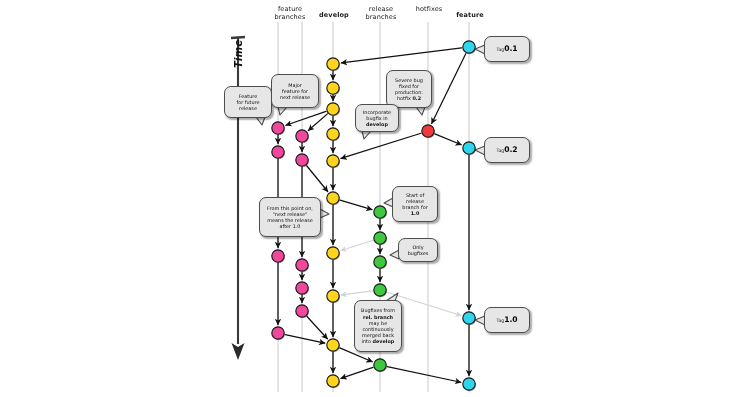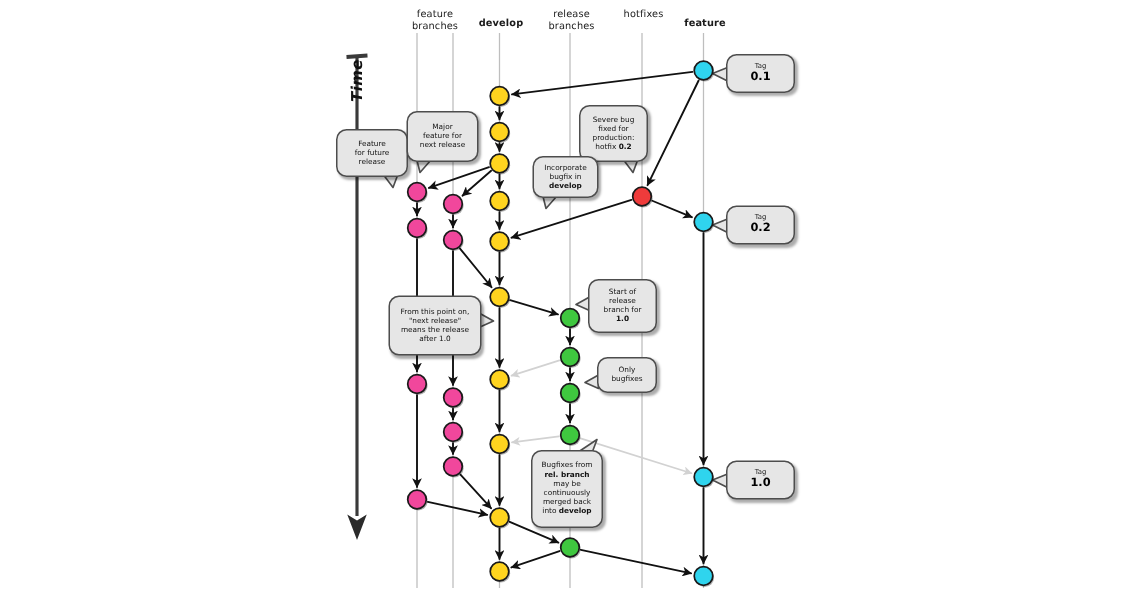--- a/index.html
+++ b/index.html
@@ -14,21 +14,21 @@
              transform:rotate(-90deg);transform-origin:0 0;letter-spacing:.3px;}
   .callout{position:absolute;background:#e6e6e6;border:1.1px solid #4d4d4d;border-radius:7px;
            box-shadow:1.5px 1.8px 1.6px rgba(0,0,0,.33);
            font-size:4.9px;line-height:6.2px;color:#111;text-align:center;
            display:flex;align-items:center;justify-content:center;padding:2px 3px;
            box-sizing:border-box;}
   .callout .ctext{display:block;white-space:pre-line;}
   .callout b{font-weight:bold;}
   .tagbox{position:absolute;background:#e6e6e6;border:1.2px solid #4d4d4d;border-radius:7px;
           box-shadow:1.6px 1.9px 1.8px rgba(0,0,0,.33);
-          display:flex;flex-direction:column;align-items:center;justify-content:center;
+          display:flex;flex-direction:row;align-items:center;justify-content:center;
           box-sizing:border-box;}
   .tagbox .tl{font-size:4.6px;color:#222;line-height:5px;}
   .tagbox .tv{font-size:7.6px;font-weight:bold;color:#000;line-height:8.4px;}
 </style>
 </head>
 <body>
 
 <div id="stage">
 
   <svg id="diagram" viewBox="0 0 750 397">

